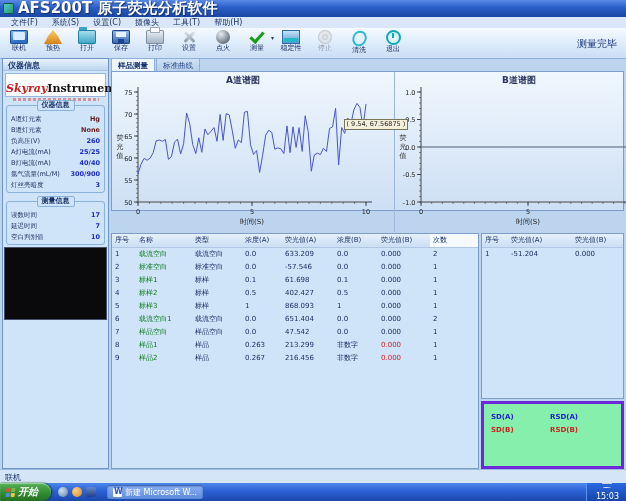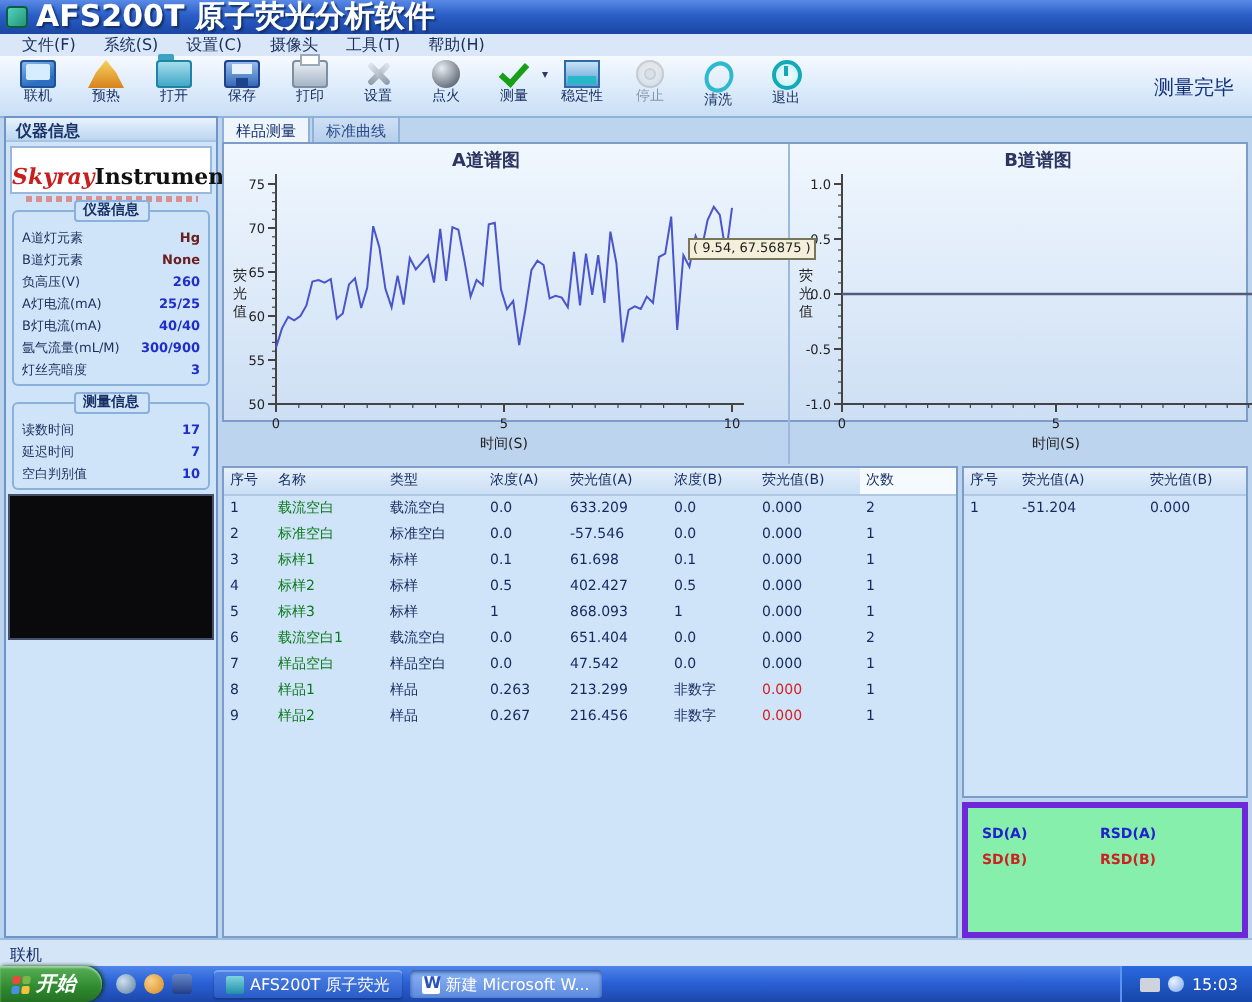--- a/index.html
+++ b/index.html
@@ -77,21 +77,21 @@
   .info-row{display:flex;justify-content:space-between;padding:0 4px;height:11px;line-height:11px;}
   .ilabel{font-size:6.5px;color:#1c2f5c;white-space:nowrap;}
   .ivalue{font-size:6.5px;font-weight:bold;color:#1f2ec8;white-space:nowrap;}
   .ivalue.maroon{color:#6b2020;}
   .camera{position:absolute;left:1px;top:188px;width:103px;height:73px;background:#0a0a0c;border:1px solid #44506a;box-sizing:border-box;}
   
   #main{position:absolute;left:111px;right:2px;top:58px;height:411px;}
   .tabs{position:absolute;left:0;top:0;height:13px;display:flex;}
   .tab{height:13px;line-height:13px;padding:0 6px;font-size:7.5px;color:#2a4a8a;
     background:linear-gradient(#cfe0f4,#b4cdea);border:1px solid #8fb0d8;border-bottom:none;margin-right:1px;}
-  .tab.active{background:#eef5fd;color:#14306c;font-weight:normal;}
+  .tab.active{background:#eef5fd;color:#14306c;font-weight:bold;}
   .charts{position:absolute;left:0;right:0;top:13px;height:140px;
     background:linear-gradient(#f0f7fe,#cddff4);border:1px solid #7d9cc8;box-sizing:border-box;}
   .chart{position:absolute;top:0;height:160px;overflow:visible;}
   .chart.a{left:0;width:262px;}
   .chart.b{left:262px;right:0;border-left:1px solid #9cb8da;margin-left:20px;}
   .cursor-tip{position:absolute;z-index:5;background:#f4efda;border:1px solid #77755a;
     font-size:6.5px;line-height:9px;padding:0 2px;color:#222;white-space:nowrap;}
   
   .tgrid .trow{display:grid;height:13px;line-height:13px;}
   .tcell{font-size:7px;color:#152a5e;padding-left:3px;white-space:nowrap;overflow:hidden;}
@@ -137,21 +137,21 @@
   #tasks{display:flex;align-items:center;}
   .task-btn{height:14px;margin-left:4px;padding:0 6px;display:flex;align-items:center;gap:3px;
     font-size:8px;color:#fff;border-radius:2px;white-space:nowrap;overflow:hidden;max-width:110px;
     background:linear-gradient(#4f83e8,#2a5cc8);box-shadow:inset 0 1px 0 #7ba6f2,0 1px 1px #163a8c;}
   .task-btn.active{background:linear-gradient(#8db4f4,#5d8ade);box-shadow:inset 0 1px 2px #2a4f9e;}
   .tico{width:9px;height:9px;flex:0 0 auto;border-radius:1px;position:relative;}
   .tico-afs{background:linear-gradient(#7fd4de,#1f8fa8);}
   .tico-word{background:#fff;}
   .tico-word::after{content:"W";position:absolute;left:1px;top:-1px;font-size:8px;font-weight:bold;color:#2a52be;}
   .tray{margin-left:auto;height:18px;display:flex;align-items:center;gap:4px;padding:0 7px 0 9px;
-    background:linear-gradient(#2a69e0,#1646a8);border-left:1px solid #5d93f0;}
+    background:linear-gradient(#2a69e0,#1646a8);border-left:1px solid #5d93f0;flex-direction:column;}
   .tray .t1{width:10px;height:7px;background:#cfd4dc;border-radius:1px;}
   .tray .t2{width:8px;height:8px;border-radius:50%;background:radial-gradient(circle at 35% 35%,#eaf2ff,#7aa6e8);}
   .tray-time{color:#fff;font-size:8px;}
   svg text{font-family:"DejaVu Sans",sans-serif;}
 </style>
 </head>
 <body>
 
 <div id="root">
 
@@ -566,24 +566,20 @@
           <i></i>
         </span>
       <span>开始</span>
     </div>
     <div class="ql">
       <span class="q1"></span>
       <span class="q2"></span>
       <span class="q3"></span>
     </div>
     <div id="tasks">
-        <div class="task-btn">
-          <span class="tico tico-afs"></span>
-          <span>AFS200T 原子荧光</span>
-        </div>
         <div class="task-btn active">
           <span class="tico tico-word"></span>
           <span>新建 Microsoft W...</span>
         </div>
       </div>
     <div class="tray">
       <span class="t1"></span>
       <span class="t2"></span>
       <span class="tray-time">15:03</span>
     </div>

